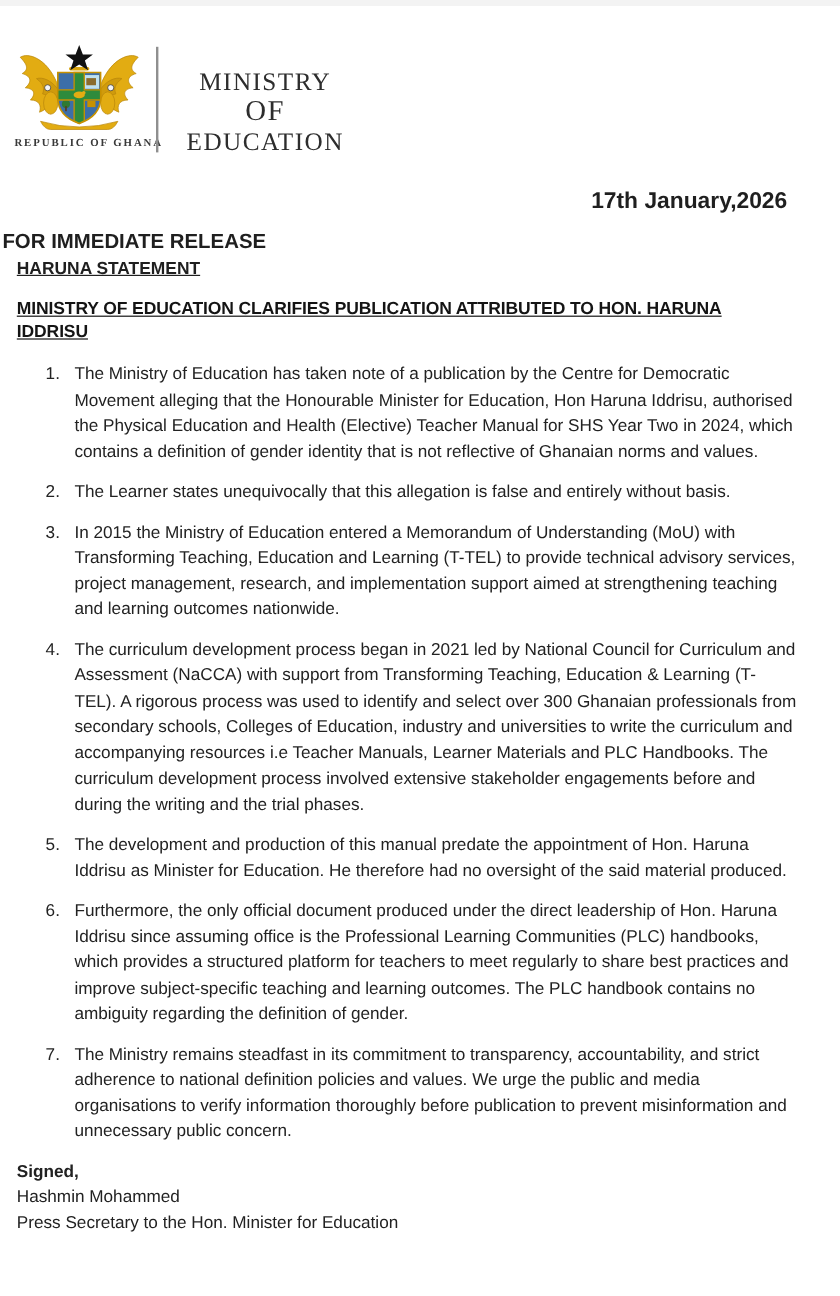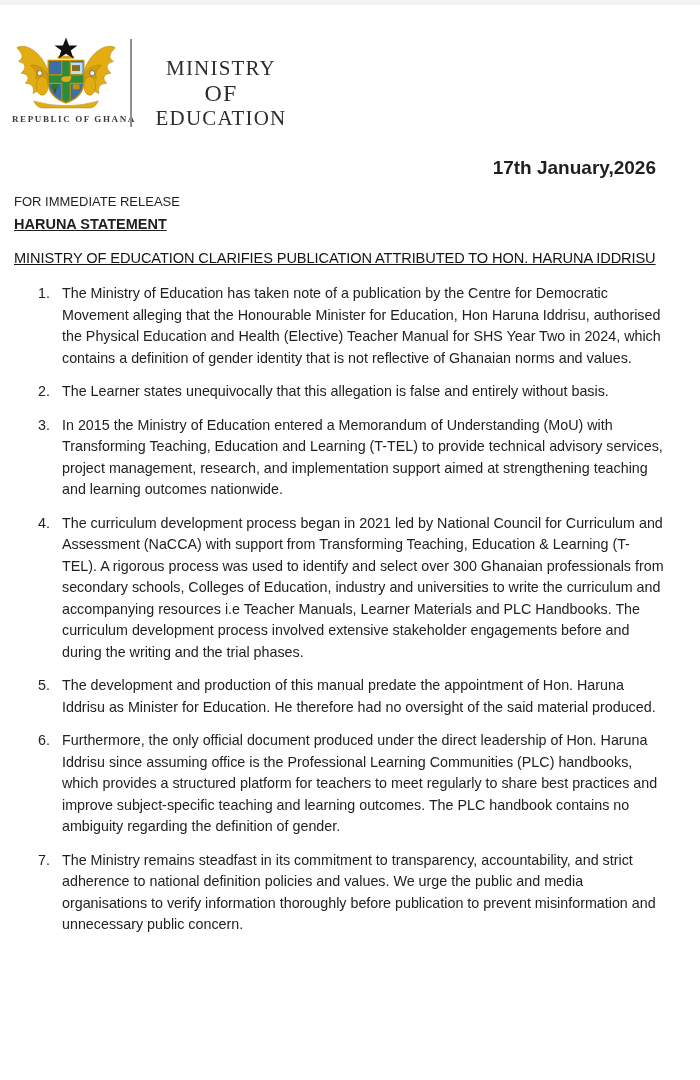--- a/index.html
+++ b/index.html
@@ -59,36 +59,36 @@
   .ministry-name .line-small { font-size: 24px; line-height: 24px; }
   
   .date-line {
     text-align: right;
     padding-right: 44px;
     font-weight: bold;
     font-size: 19px;
     margin-top: 24px;
   }
   .release-line {
-    margin: 13px 0 0 14px;
-    font-weight: normal;
-    font-size: 13px;
+    margin: 13px 0 0 2px;
+    font-weight: bold;
+    font-size: 17px;
     line-height: 20px;
   }
   .statement-line {
     margin: 2px 0 0 14px;
     font-weight: bold;
     font-size: 14.5px;
     line-height: 20px;
     text-decoration: underline;
     display: inline-block;
   }
   .headline {
     margin: 15px 36px 0 14px;
-    font-weight: normal;
+    font-weight: bold;
     font-size: 14.6px;
     line-height: 19px;
     letter-spacing: -0.1px;
     text-decoration: underline;
     color: #141414;
   }
   
   .paragraphs {
     list-style: none;
     margin-top: 15px;
@@ -198,13 +198,18 @@
     <li class="para">
       <span class="num">6.</span>
       <span class="text">Furthermore, the only official document produced under the direct leadership of Hon. Haruna Iddrisu since assuming office is the Professional Learning Communities (PLC) handbooks, which provides a structured platform for teachers to meet regularly to share best practices and improve subject-specific teaching and learning outcomes. The PLC handbook contains no ambiguity regarding the definition of gender.</span>
     </li>
     <li class="para">
       <span class="num">7.</span>
       <span class="text">The Ministry remains steadfast in its commitment to transparency, accountability, and strict adherence to national definition policies and values. We urge the public and media organisations to verify information thoroughly before publication to prevent misinformation and unnecessary public concern.</span>
     </li>
   </ol>
 
+  <div class="signature">
+    <div class="signed">Signed,</div>
+    <div>Hashmin Mohammed</div>
+    <div>Press Secretary to the Hon. Minister for Education</div>
+  </div>
 </div>
 
 </body></html>

